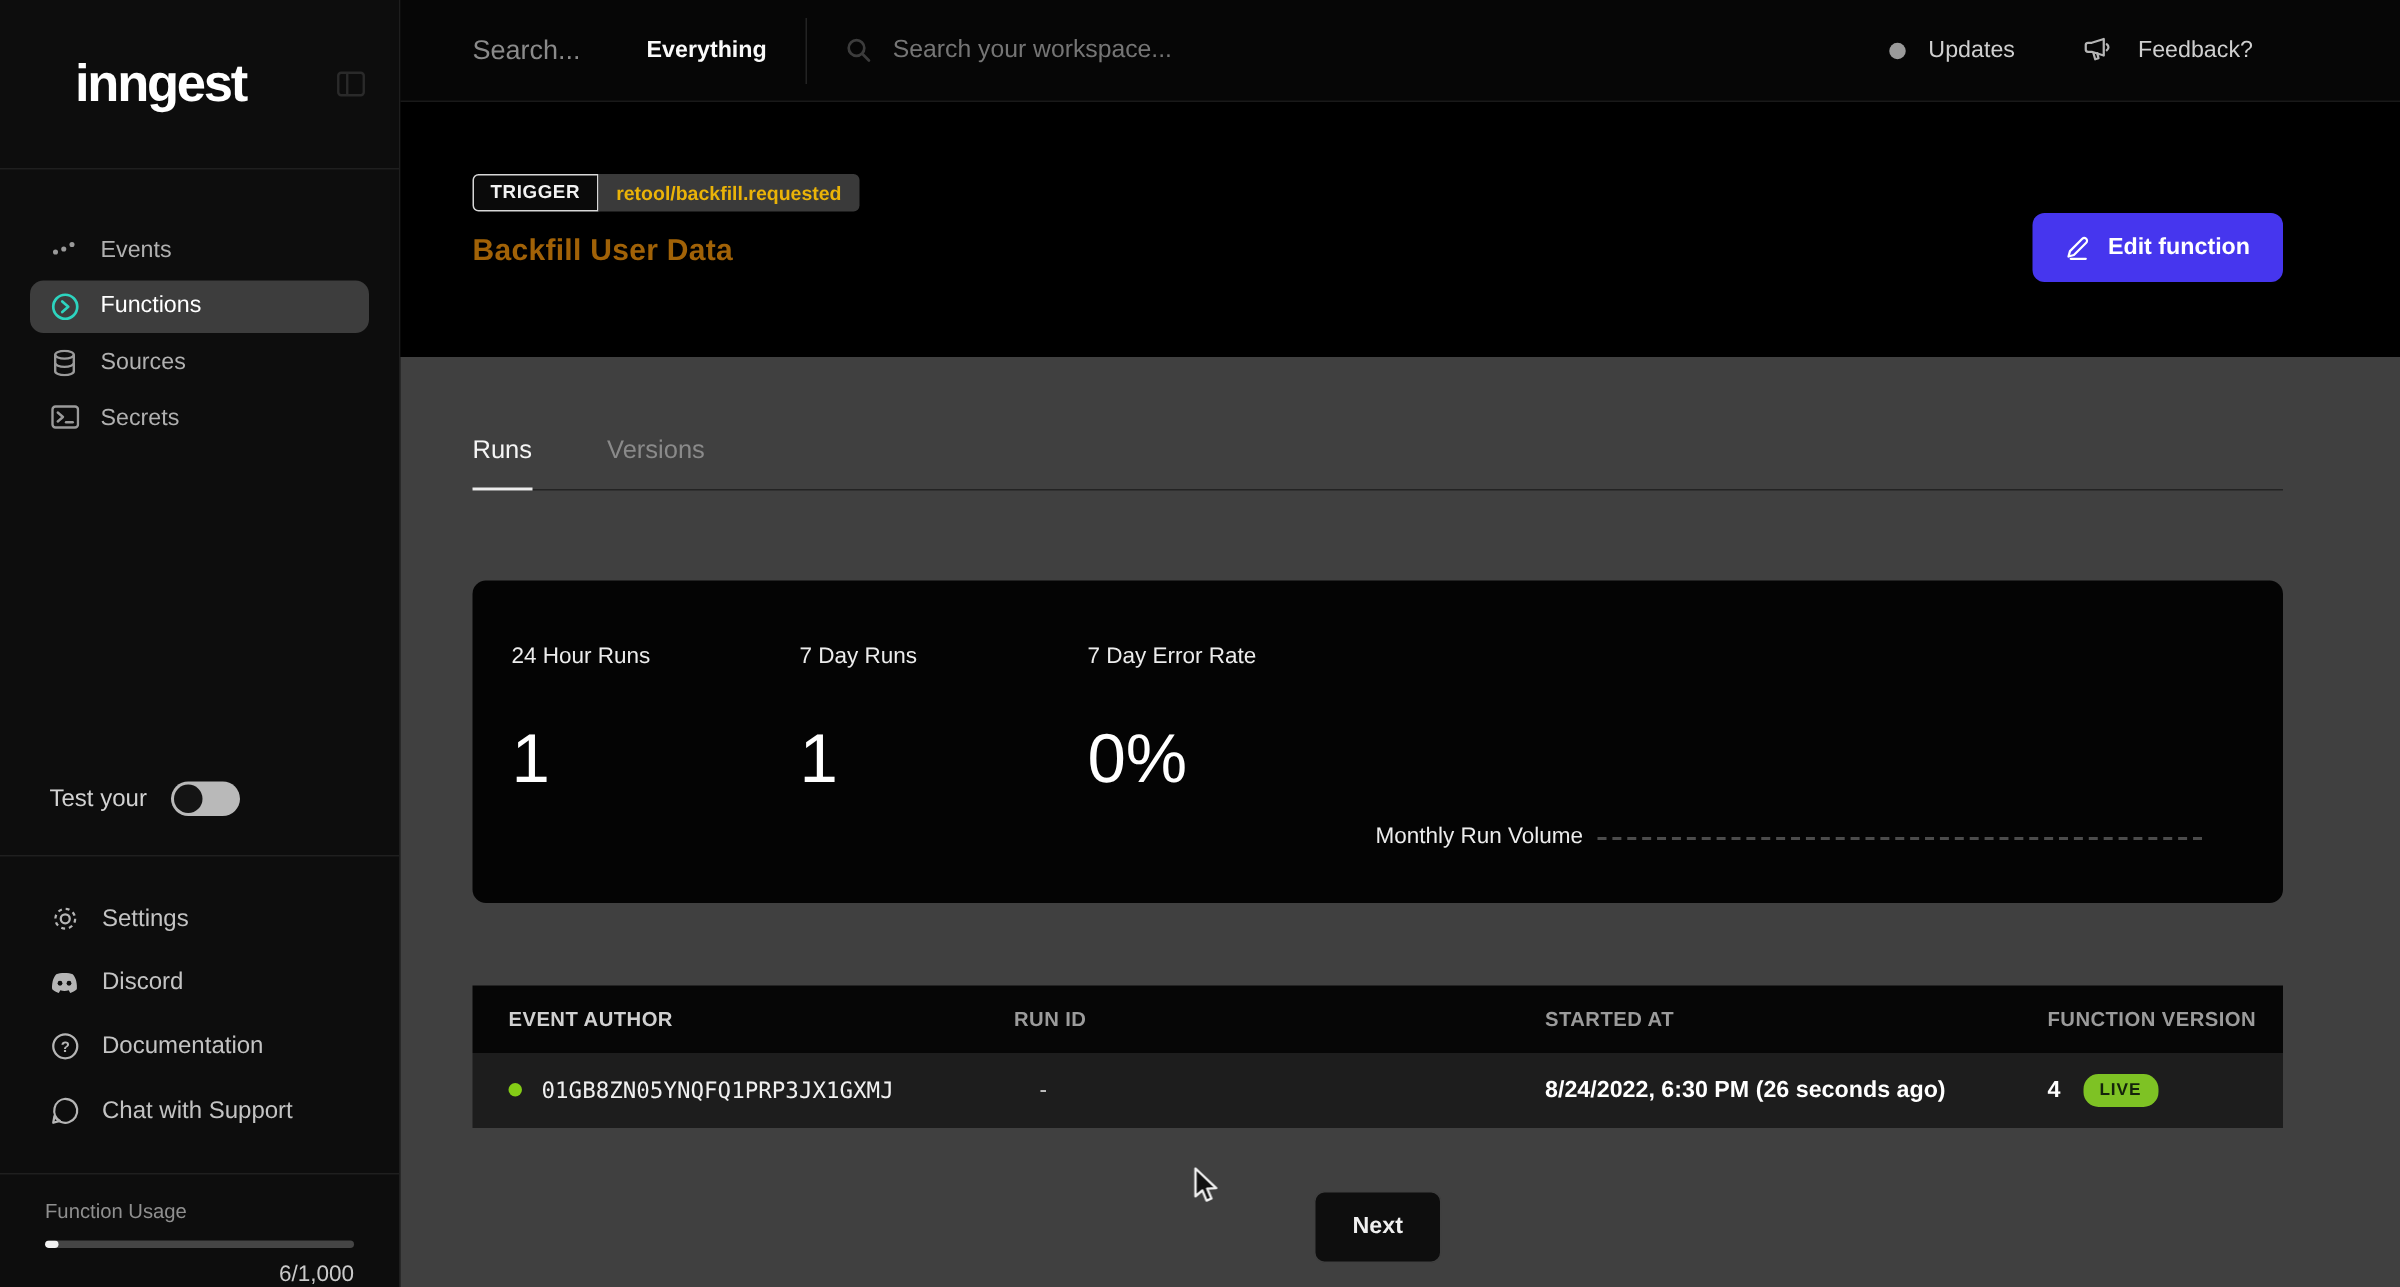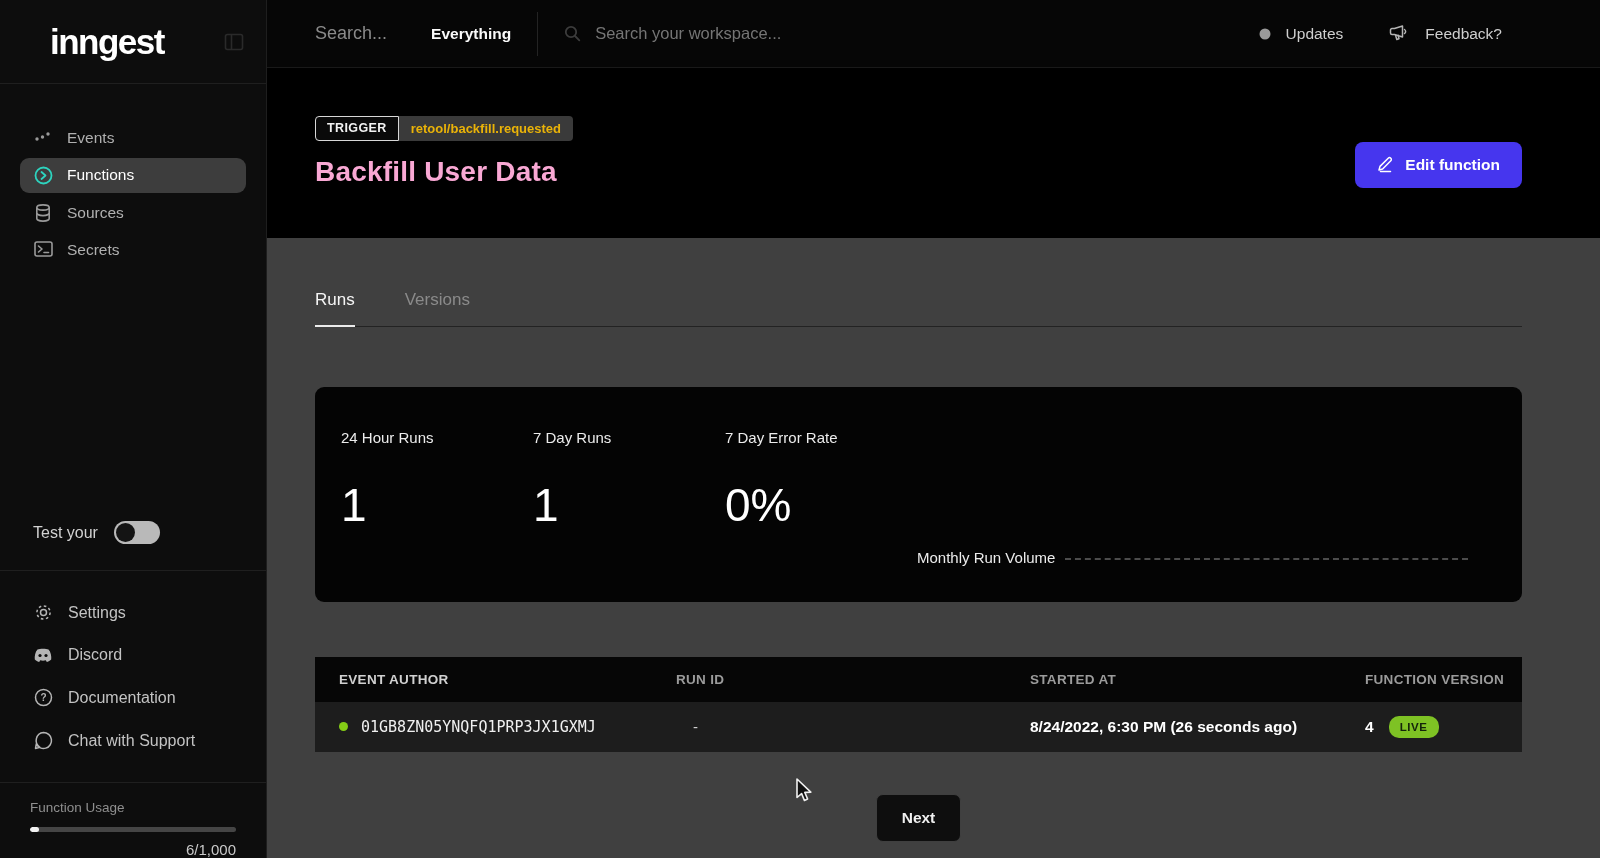--- a/index.html
+++ b/index.html
@@ -13,21 +13,21 @@
   svg { display: block; }
 
   
   .sidebar {
     width: 267px; min-width: 267px; height: 858px;
     background: #0d0d0d;
     border-right: 1px solid #1e1e1e;
     display: flex; flex-direction: column;
   }
   .logo-row {
-    height: 84px; border-bottom: 1px solid #1f1f1f;
+    height: 113px; border-bottom: 1px solid #1f1f1f;
     display: flex; align-items: center; justify-content: space-between;
     padding: 0 22px 0 50px;
   }
   .logo {
     font-size: 35px; font-weight: 800; letter-spacing: -1.5px; color: #fff;
   }
   .collapse-btn { opacity: .8; cursor: pointer; }
   .nav { padding: 34px 0 0 0; }
   .nav-item {
     display: flex; align-items: flex-start; gap: 14px;
@@ -94,24 +94,24 @@
   }
   .trigger-badge { display: inline-flex; font-size: 12.5px; font-weight: 700; }
   .trigger-key {
     border: 1px solid #d7d7d7; border-radius: 4px 0 0 4px;
     padding: 4px 11px; color: #f2f2f2; letter-spacing: .4px; background: #0a0a0a;
   }
   .trigger-val {
     background: #3a3a3a; border-radius: 0 4px 4px 0;
     padding: 5px 12px; color: #eab308; font-size: 13px;
   }
-  .fn-title { margin-top: 15px; font-size: 28px; font-weight: 700; color: #f9a8d4; letter-spacing: .2px; }
+  .fn-title { margin-top: 15px; font-size: 20px; font-weight: 700; color: #a16207; letter-spacing: .2px; }
   .edit-btn {
     margin-top: 26px;
-    display: flex; gap: 11px;
+    display: flex; align-items: center; gap: 11px;
     background: #4636ee; color: #fff; border: none; border-radius: 8px;
     padding: 14px 22px; font-size: 15.5px; font-weight: 700;
     font-family: "Liberation Sans", sans-serif; cursor: pointer;
   }
 
   .content { flex: 1; background: #404040; padding: 0 78px 0 48px; position: relative; }
   .tabs { margin-top: 52px; display: flex; gap: 50px; border-bottom: 1px solid #232323; }
   .tab {
     font-size: 17px; color: #8a8a8a; padding-bottom: 15px; cursor: pointer;
     border-bottom: 2.5px solid transparent; margin-bottom: -1.5px;

